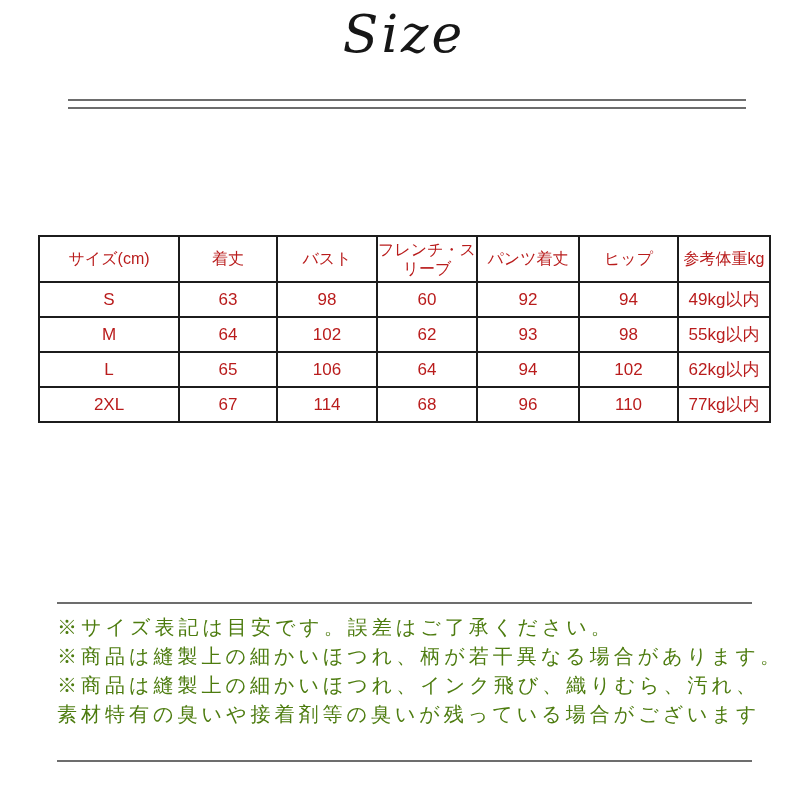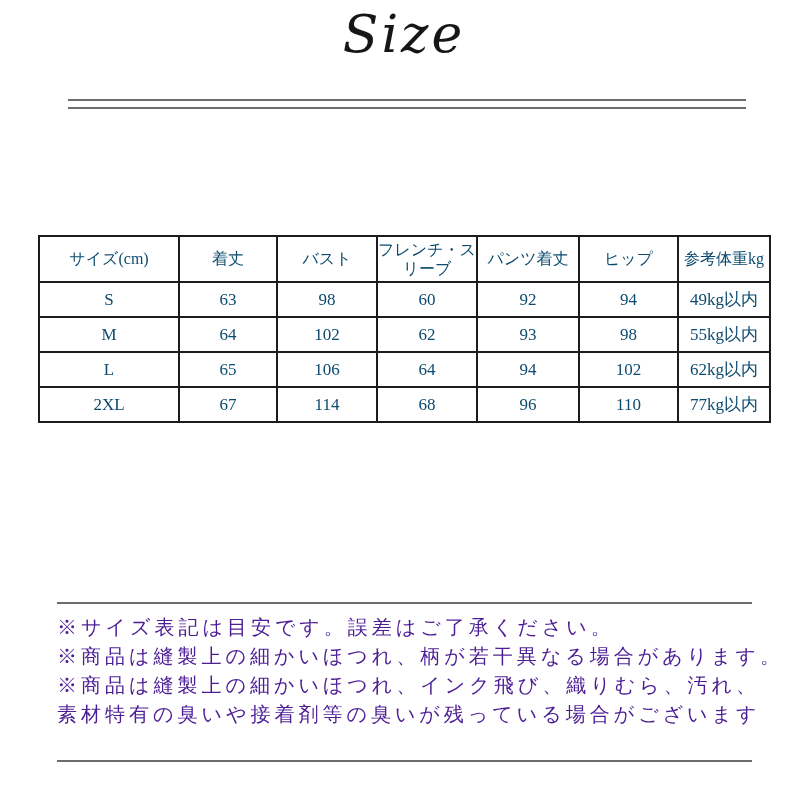--- a/index.html
+++ b/index.html
@@ -43,22 +43,21 @@
   .double-rule .rule-line + .rule-line {
     margin-top: 6px;
   }
   .size-table {
     position: absolute;
     left: 38px;
     top: 235px;
     width: 731px;
     border-collapse: collapse;
     table-layout: fixed;
-    color: #0c4a6e;
-    font-family: Liberation Serif, serif;
+    color: #b91c1c;
   }
   .size-table th, .size-table td {
     border: 2px solid #1c1c1c;
     text-align: center;
     vertical-align: middle;
     padding: 0;
     background: #ffffff;
   }
   .size-table th {
     height: 44px;
@@ -88,21 +87,21 @@
   .single-rule.top { top: 602px; }
   .single-rule.bottom { top: 760px; }
   .notes {
     position: absolute;
     left: 57px;
     top: 613px;
     width: 710px;
     font-size: 20px;
     line-height: 29px;
     letter-spacing: 4px;
-    color: #4c1d95;
+    color: #4d7c0f;
   }
   .notes p {
     margin: 0;
     white-space: nowrap;
   }
 </style>
 </head>
 <body>
 
 <div class="page">

